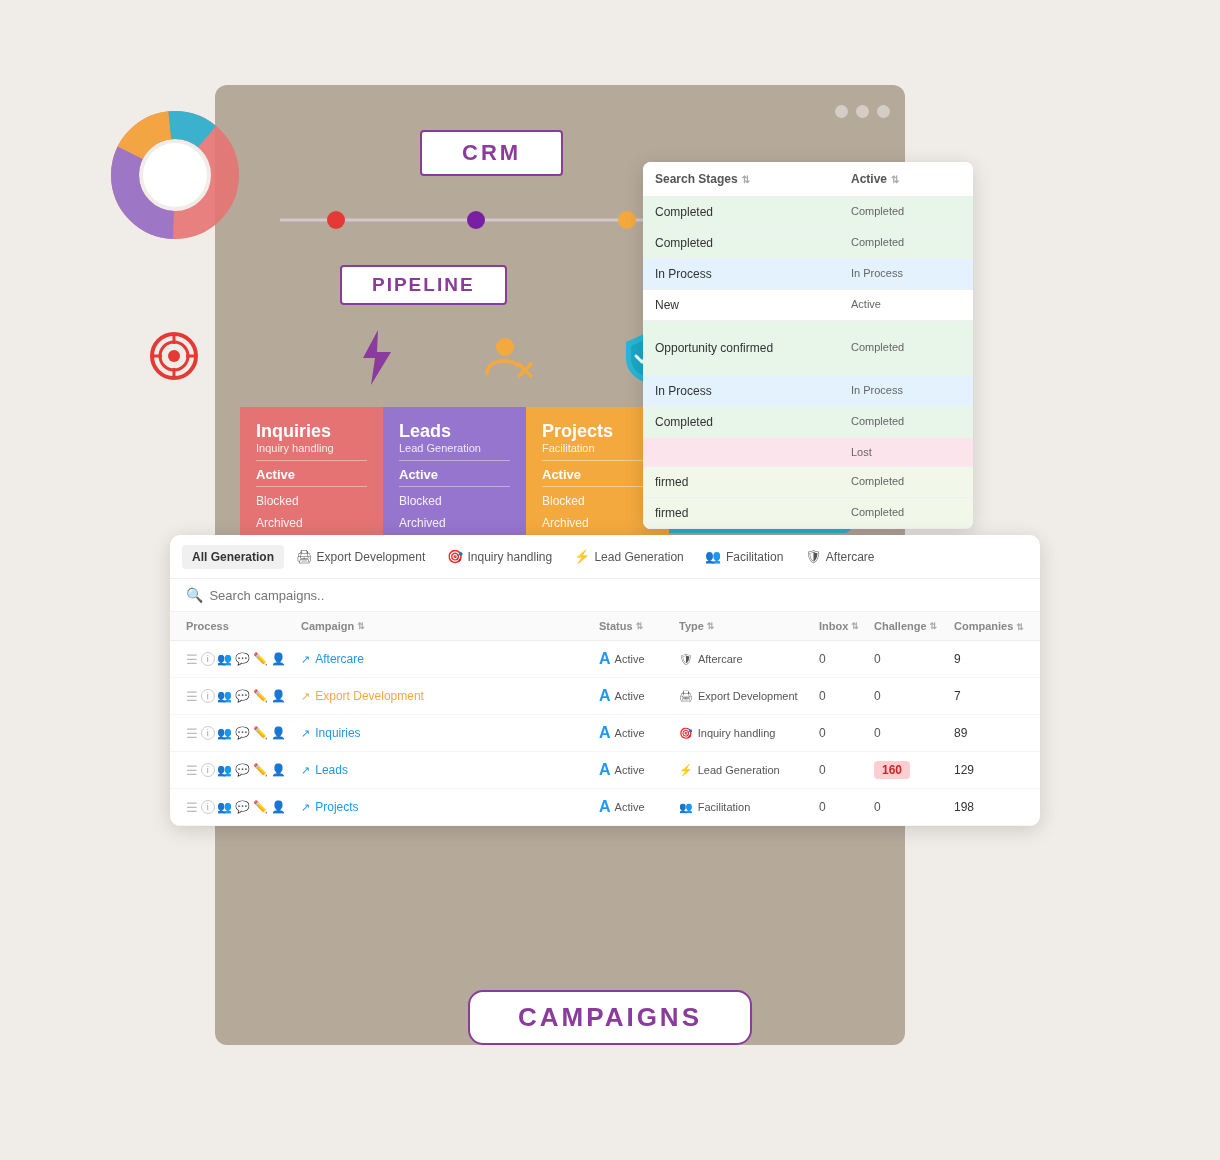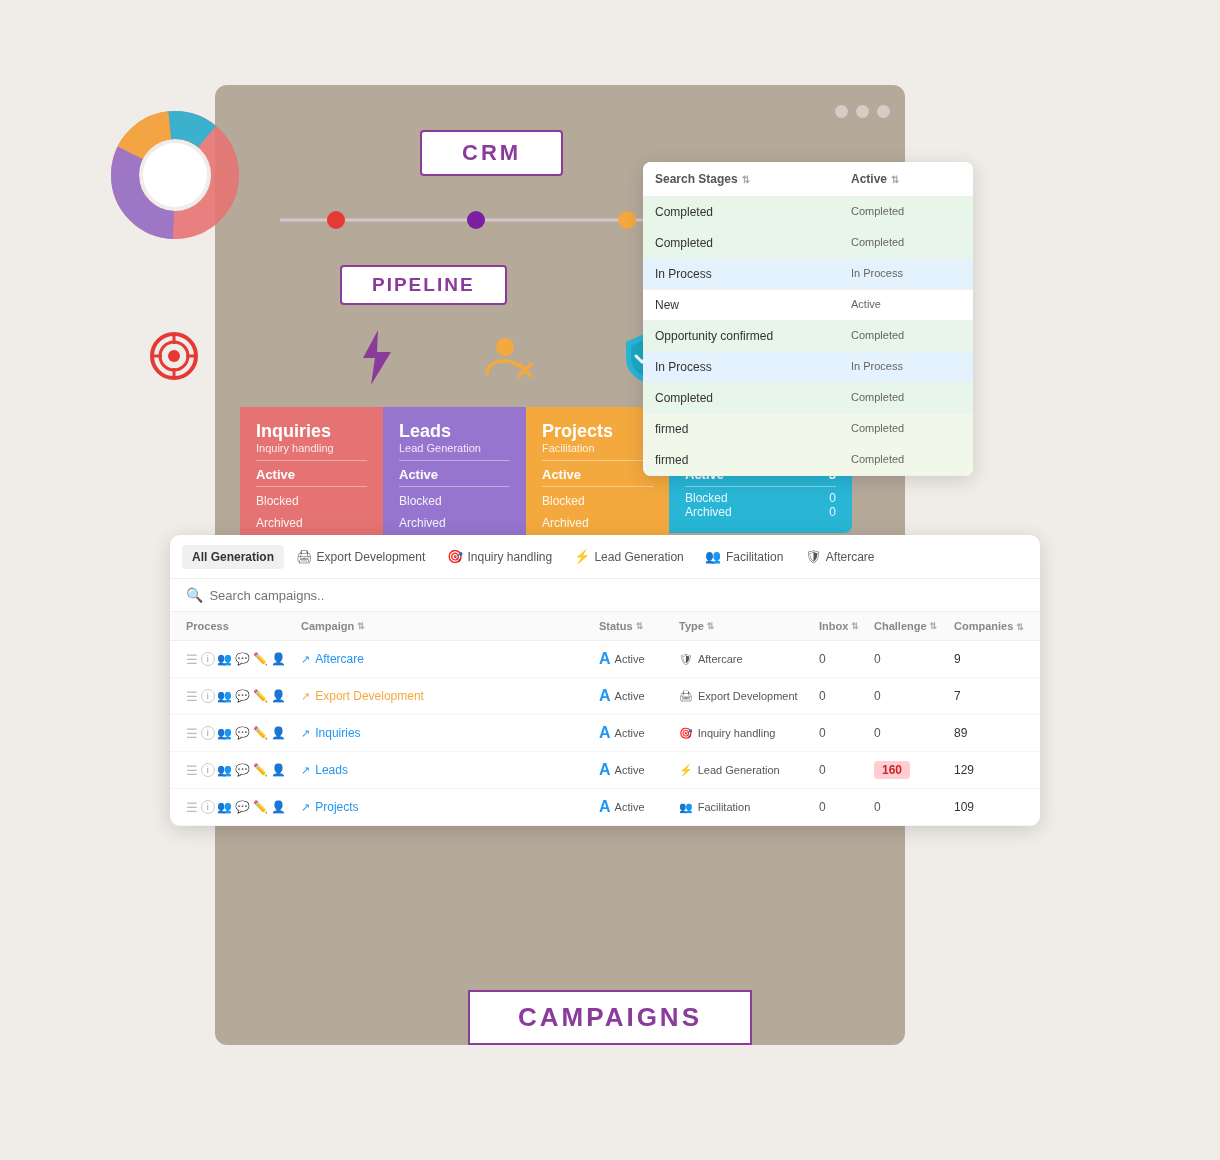--- a/index.html
+++ b/index.html
@@ -159,35 +159,39 @@
   <div style="display:flex;padding:8px 12px;font-size:12px;border-bottom:1px solid #f0f0f0;background:#e3f2fd;">
     <div style="flex:1;color:#333;">In Process</div>
       <div style="width:110px;color:#666;font-size:11px;">In Process</div>
   </div>
 
   <div style="display:flex;padding:8px 12px;font-size:12px;border-bottom:1px solid #f0f0f0;background:white;">
     <div style="flex:1;color:#333;">New</div>
       <div style="width:110px;color:#666;font-size:11px;">Active</div>
   </div>
 
-  <div style="display:flex;padding:8px 12px;font-size:12px;border-bottom:1px solid #f0f0f0;background:#e8f5e9;">
+  <div style="display:flex;padding:20px 12px;font-size:12px;border-bottom:1px solid #f0f0f0;background:#e8f5e9;">
     <div style="flex:1;color:#333;">Opportunity confirmed</div>
       <div style="width:110px;color:#666;font-size:11px;">Completed</div>
   </div>
 
   <div style="display:flex;padding:8px 12px;font-size:12px;border-bottom:1px solid #f0f0f0;background:#e3f2fd;">
     <div style="flex:1;color:#333;">In Process</div>
       <div style="width:110px;color:#666;font-size:11px;">In Process</div>
   </div>
 
   <div style="display:flex;padding:8px 12px;font-size:12px;border-bottom:1px solid #f0f0f0;background:#e8f5e9;">
     <div style="flex:1;color:#333;">Completed</div>
       <div style="width:110px;color:#666;font-size:11px;">Completed</div>
   </div>
 
+  <div style="display:flex;padding:8px 12px;font-size:12px;border-bottom:1px solid #f0f0f0;background:#fce4ec;">
+    <div style="flex:1;color:#333;"></div>
+      <div style="width:110px;color:#666;font-size:11px;">Lost</div>
+  </div>
 
   <div style="display:flex;padding:8px 12px;font-size:12px;border-bottom:1px solid #f0f0f0;background:#f1f8e9;">
     <div style="flex:1;color:#333;">firmed</div>
       <div style="width:110px;color:#666;font-size:11px;">Completed</div>
   </div>
 
   <div style="display:flex;padding:8px 12px;font-size:12px;border-bottom:1px solid #f0f0f0;background:#f1f8e9;">
     <div style="flex:1;color:#333;">firmed</div>
       <div style="width:110px;color:#666;font-size:11px;">Completed</div>
   </div>
@@ -354,20 +358,20 @@
     <div style="width:80px;display:flex;align-items:center;gap:4px;">
         <span style="color:#2196F3;font-size:16px;font-weight:700;">A</span>
         <span style="font-size:11px;color:#555;">Active</span>
       </div>
     <div style="width:140px;display:flex;align-items:center;gap:5px;font-size:11px;color:#555;">
         <span>👥</span>
         <span>Facilitation</span>
       </div>
     <div style="width:55px;font-size:12px;color:#555;">0</div>
     <div style="width:80px;font-size:12px;color:#555;">0</div>
-    <div style="width:70px;font-size:12px;color:#333;font-weight:500;">109</div>
-  </div>
-
-</div>
-
-<div style="position:absolute;left:50%;transform:translateX(-50%);bottom:115px;border:2.5px solid #8b3b9b;background:white;padding:10px 48px;border-radius:0;z-index:7;">
+    <div style="width:70px;font-size:12px;color:#333;font-weight:500;">198</div>
+  </div>
+
+</div>
+
+<div style="position:absolute;left:50%;transform:translateX(-50%);bottom:115px;border:2.5px solid #8b3b9b;background:white;padding:10px 48px;border-radius:15px;z-index:7;">
   <span style="font-size:26px;font-weight:700;color:#8b3b9b;letter-spacing:3px;">CAMPAIGNS</span>
 </div>
 
 </body></html>

